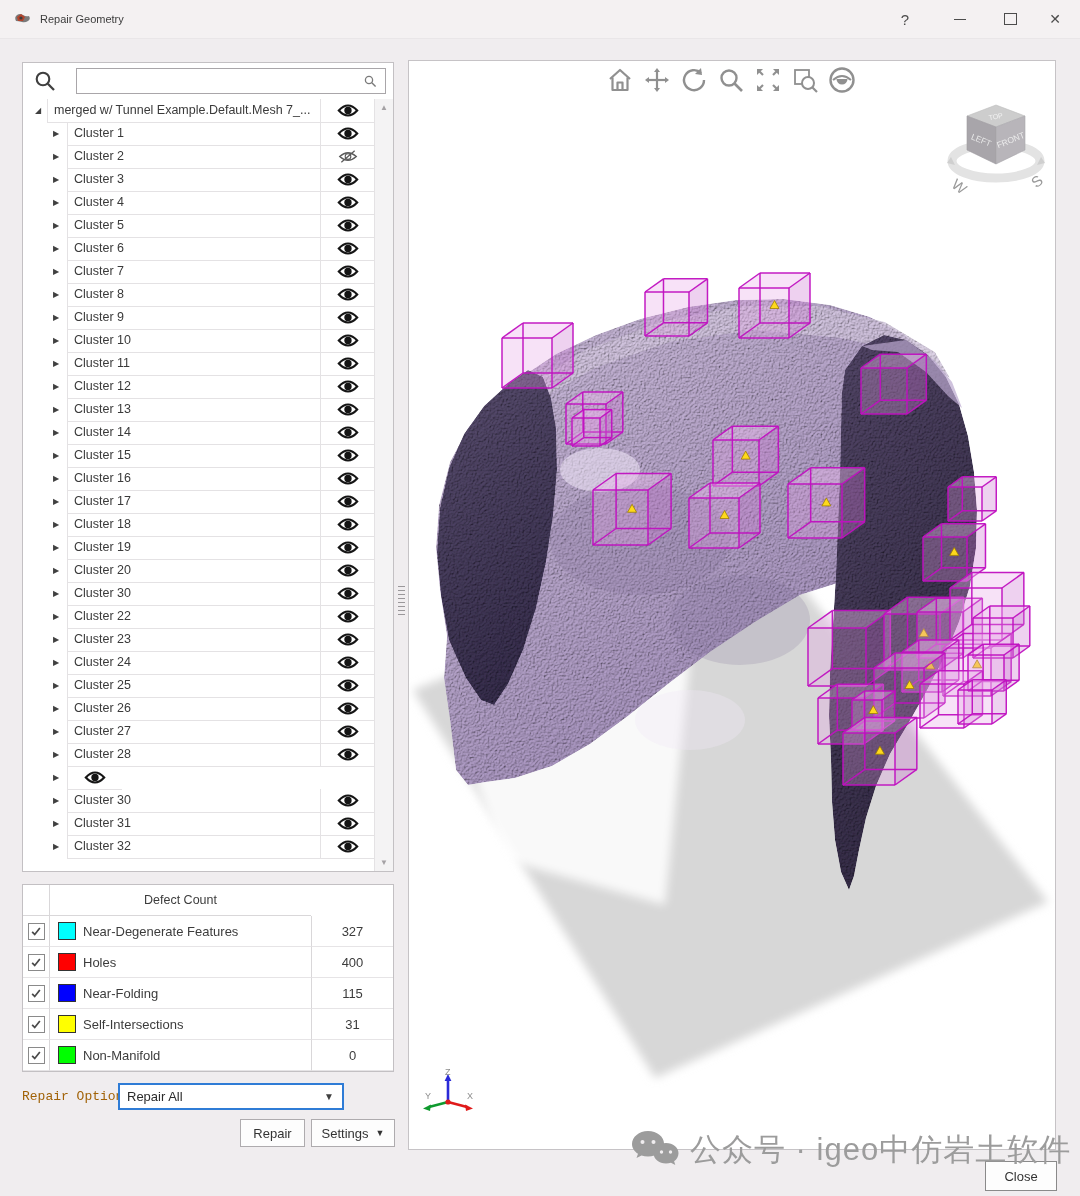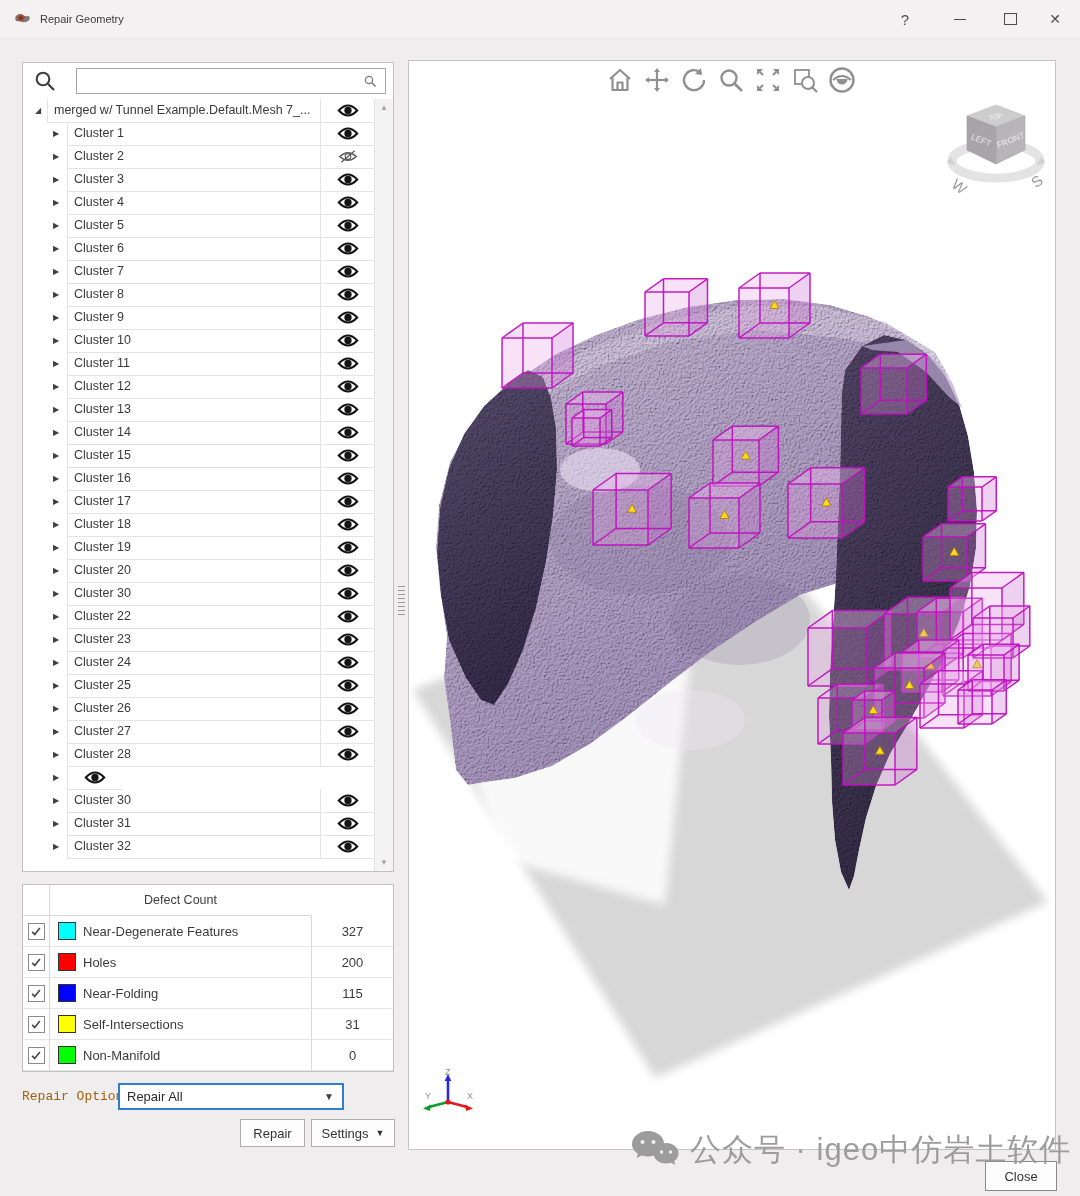--- a/index.html
+++ b/index.html
@@ -1186,21 +1186,21 @@
         <div class="cb">
           <svg width="12" height="12" viewBox="0 0 14 14">
             <polyline points="2.5,8 5.5,11 11.5,3.5" fill="none" stroke="#4a4a4a" stroke-width="2"></polyline>
           </svg>
         </div>
       </div>
       <div class="dcell col-b">
         <span class="swatch" style="background: rgb(255, 0, 0);"></span>
         <span>Holes</span>
       </div>
-      <div class="dcell col-b dcount">200</div>
+      <div class="dcell col-b dcount">400</div>
       <div class="dcell dcb">
         <div class="cb">
           <svg width="12" height="12" viewBox="0 0 14 14">
             <polyline points="2.5,8 5.5,11 11.5,3.5" fill="none" stroke="#4a4a4a" stroke-width="2"></polyline>
           </svg>
         </div>
       </div>
       <div class="dcell col-b">
         <span class="swatch" style="background: rgb(0, 0, 255);"></span>
         <span>Near-Folding</span>

